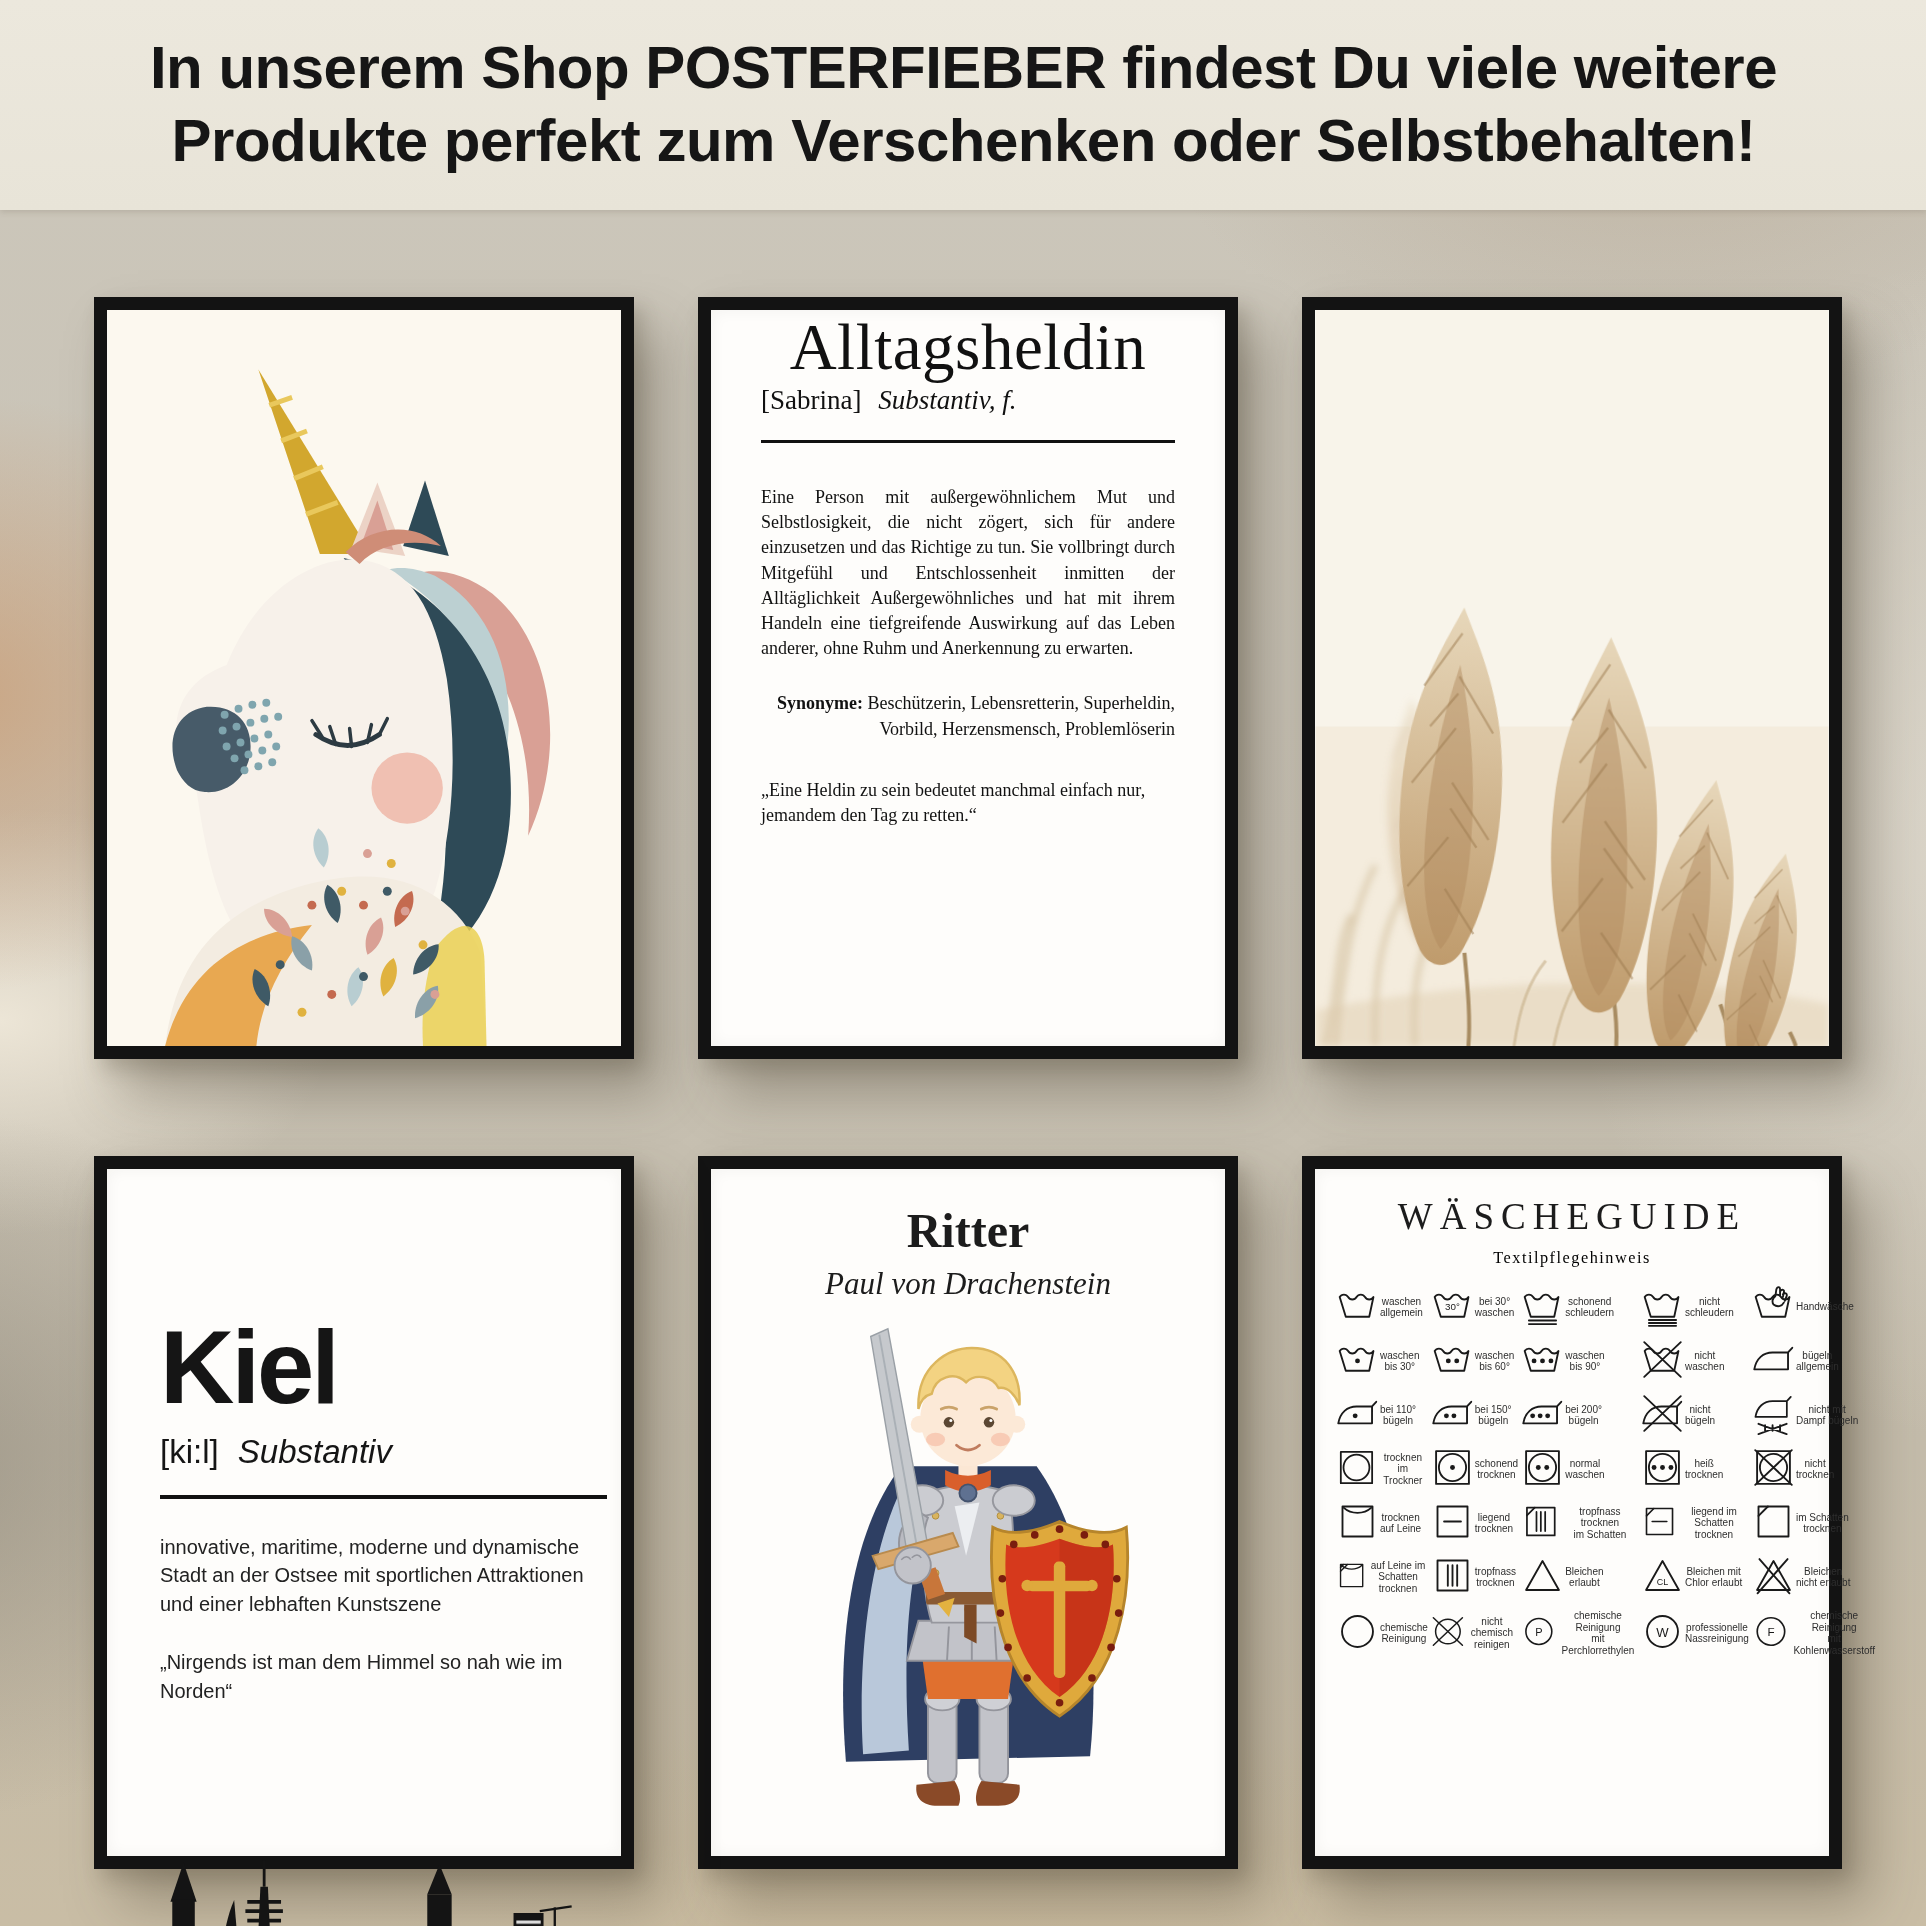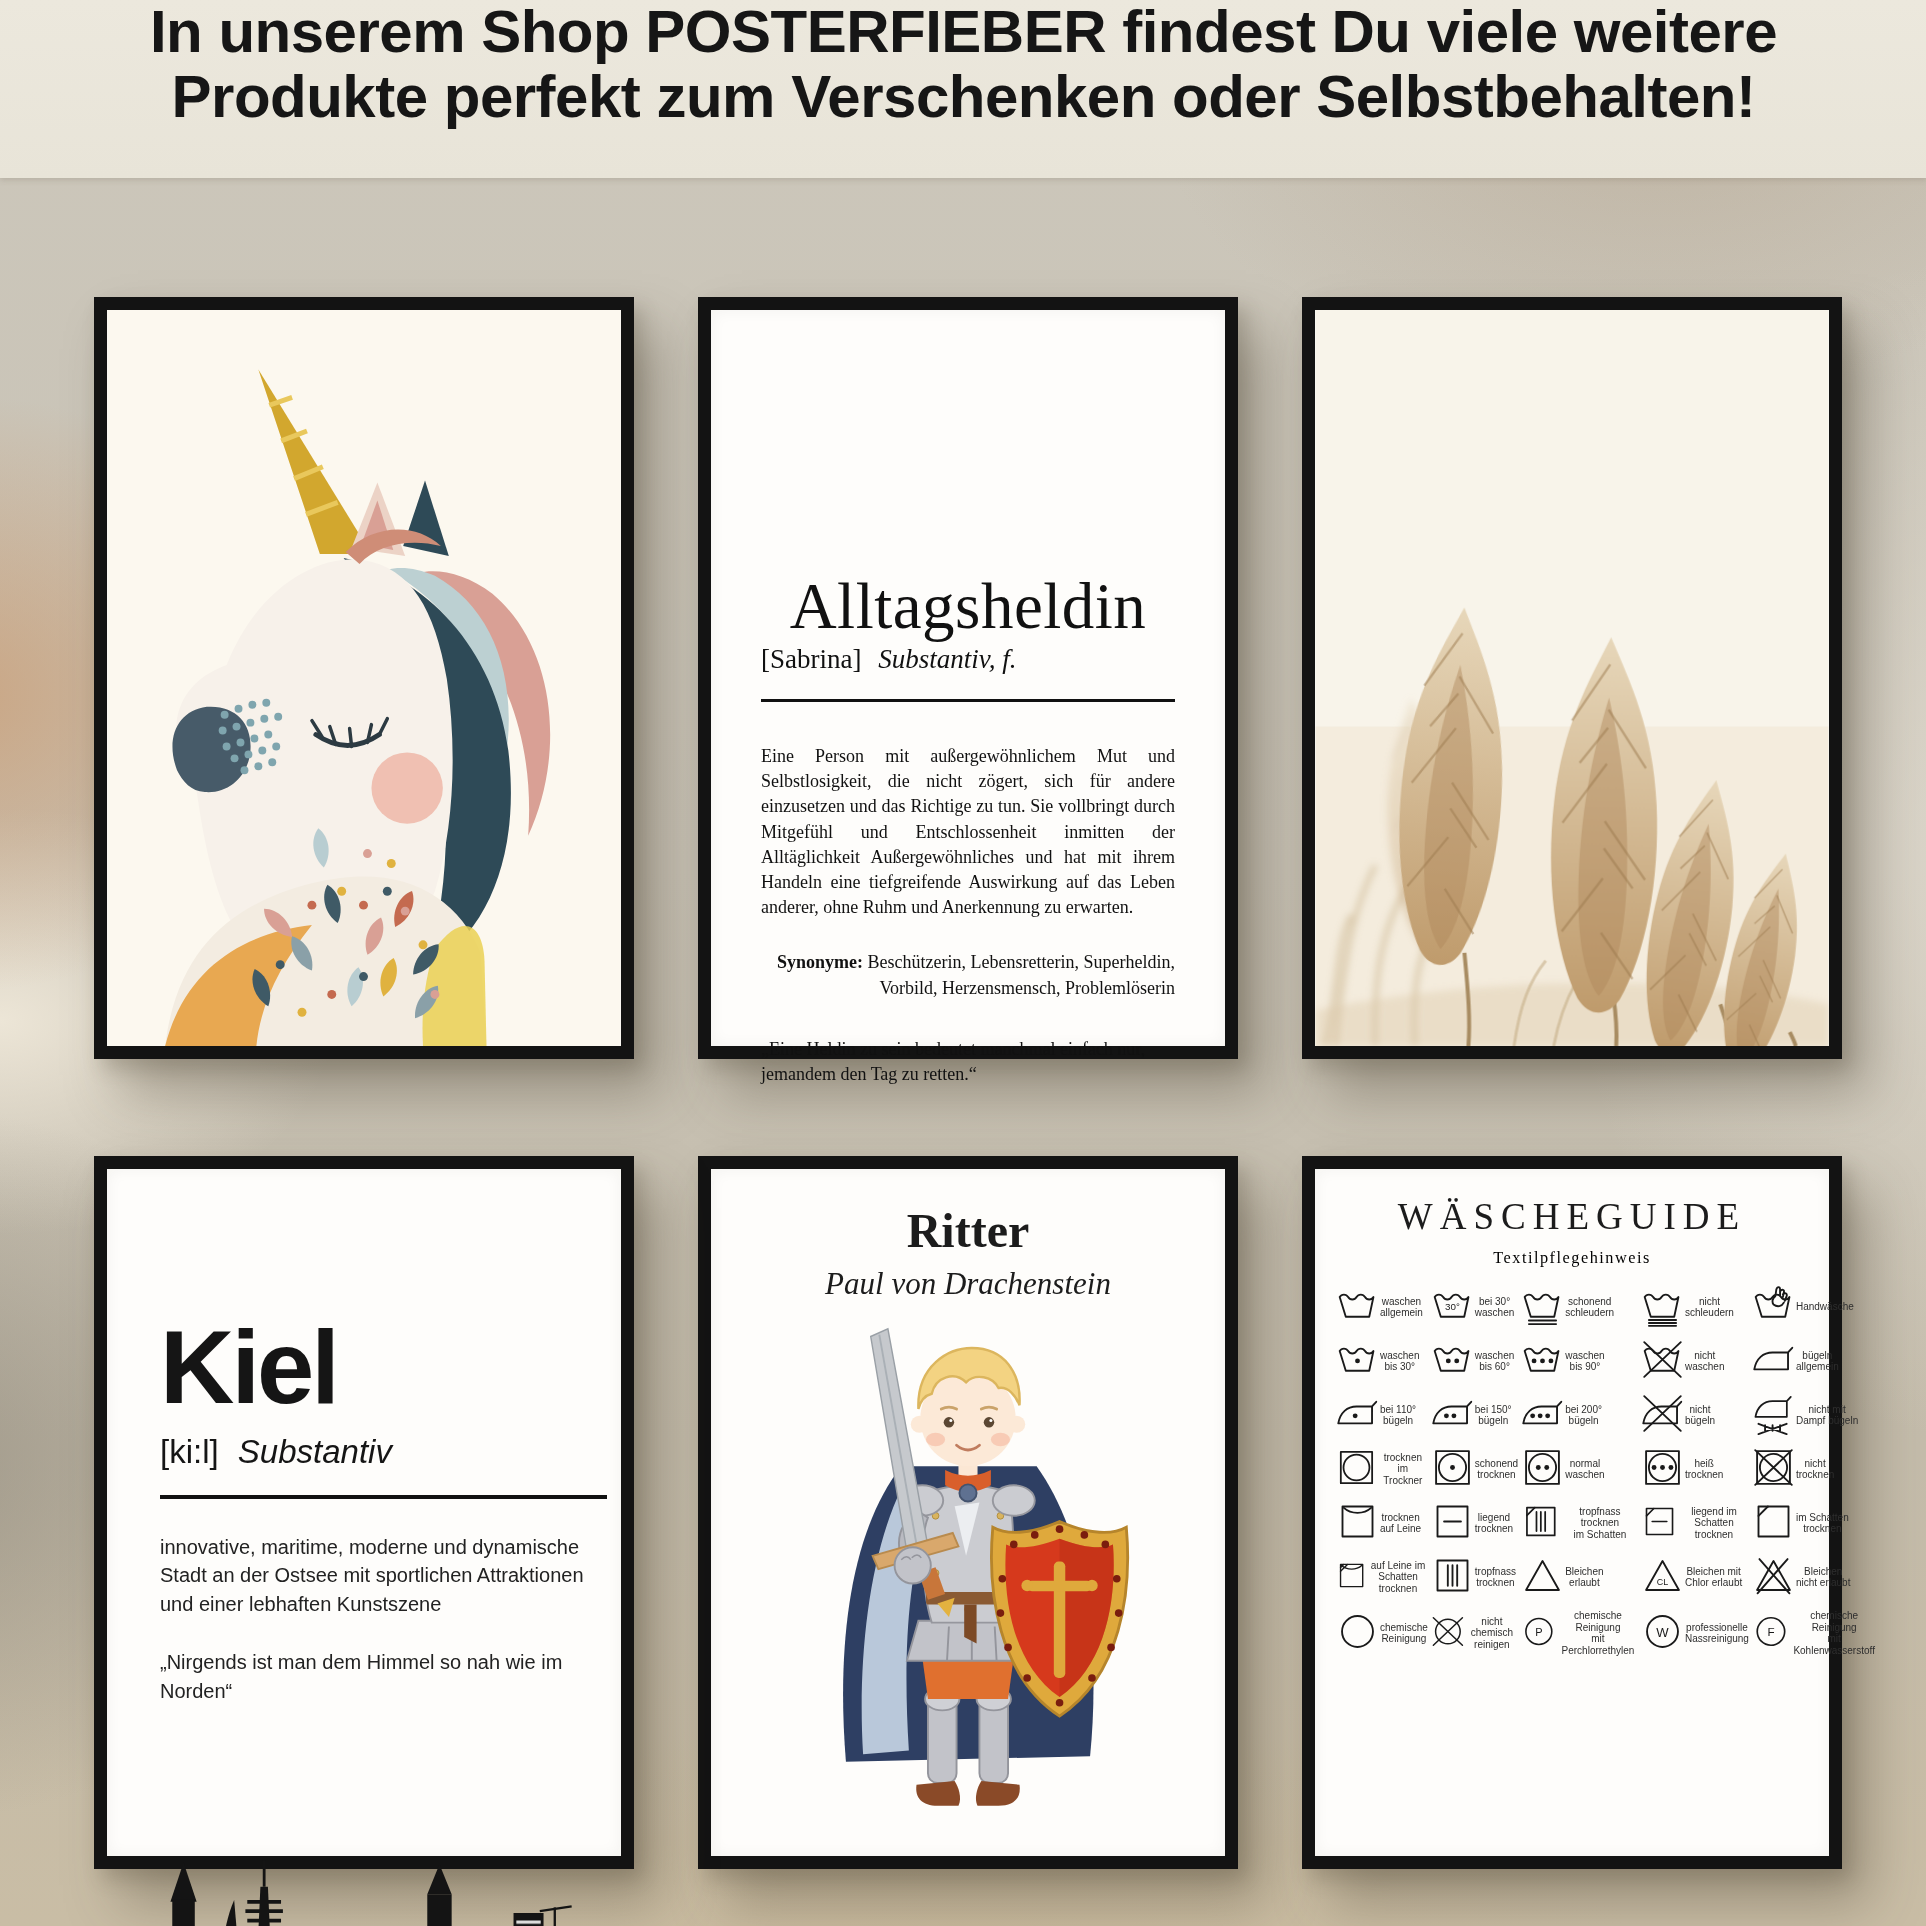--- a/index.html
+++ b/index.html
@@ -8,40 +8,40 @@
   
   .backdrop{position:absolute;inset:0;
     background:
       radial-gradient(ellipse 515px 426px at -2% 36%, rgba(203,143,92,.55), rgba(203,143,92,0) 70%),
       radial-gradient(ellipse 693px 515px at -6% 76%, rgba(108,102,90,.42), rgba(108,102,90,0) 70%),
       radial-gradient(ellipse 465px 297px at 0% 53%, rgba(243,236,221,.85), rgba(243,236,221,0) 72%),
       radial-gradient(ellipse 614px 851px at 103% 44%, rgba(236,231,220,.55), rgba(236,231,220,0) 70%),
       radial-gradient(ellipse 713px 396px at 86% 6%, rgba(166,143,116,.30), rgba(166,143,116,0) 70%),
       radial-gradient(ellipse 891px 317px at 50% 101%, rgba(202,183,148,.45), rgba(202,183,148,0) 75%),
       linear-gradient(180deg,#ccc7bb 0%,#c8c2b5 45%,#c4bcab 75%,#c9bda5 100%);}
-  .headline-strip{position:absolute;left:0;top:0;width:1927px;height:178px;
+  .headline-strip{position:absolute;left:0;top:0;width:1927px;height:210px;
     background:linear-gradient(180deg,#ece8dd 0%,#e8e4d8 100%);
     box-shadow:0 2px 6px rgba(90,80,60,.18);
-    display:flex;flex-direction:column;align-items:center;}
+    display:flex;flex-direction:column;align-items:center;justify-content:center;gap:8px;}
   .headline-line{font-size:60px;font-weight:700;color:#161616;letter-spacing:-0.5px;
     line-height:1.08;white-space:nowrap;}
   
   .poster{position:absolute;background:#fefdfb;border:13px solid #131313;box-sizing:border-box;
     box-shadow:26px 34px 50px rgba(73,62,45,.35),8px 10px 18px rgba(73,62,45,.22),
                inset 0 0 16px rgba(40,30,10,.05);}
   .r1{top:297px;height:762px;}
   .r2{top:1156px;height:713px;}
   .c1{left:94px;width:540px;}
   .c2{left:698px;width:540px;}
   .c3{left:1302px;width:540px;}
   .poster svg.art{display:block;width:100%;height:100%;}
   
   .ah-inner{height:100%;box-sizing:border-box;padding:0 50px;text-align:center;
     font-family:"Liberation Serif",serif;color:#111;}
-  .ah-title{margin-top:259px;font-size:65px;letter-spacing:0.5px;}
+  .ah-title{font-size:65px;letter-spacing:0.5px;}
   .ah-sub{margin-top:0;font-size:27px;text-align:left;}
   .ah-sub .br{margin-right:10px;}
   .ah-rule{margin-top:24px;border-top:3px solid #111;}
   .ah-body{margin-top:42px;font-size:18px;line-height:1.4;text-align:justify;}
   .ah-syn{margin-top:30px;font-size:18px;line-height:1.4;text-align:right;}
   .ah-quote{margin-top:36px;font-size:18px;line-height:1.4;text-align:left;}
   
   .kiel-inner{position:relative;height:100%;box-sizing:border-box;padding:0 40px 0 53px;
     color:#151515;}
   .kiel-title{margin-top:147px;font-size:103px;font-weight:700;letter-spacing:-3px;line-height:1;}

